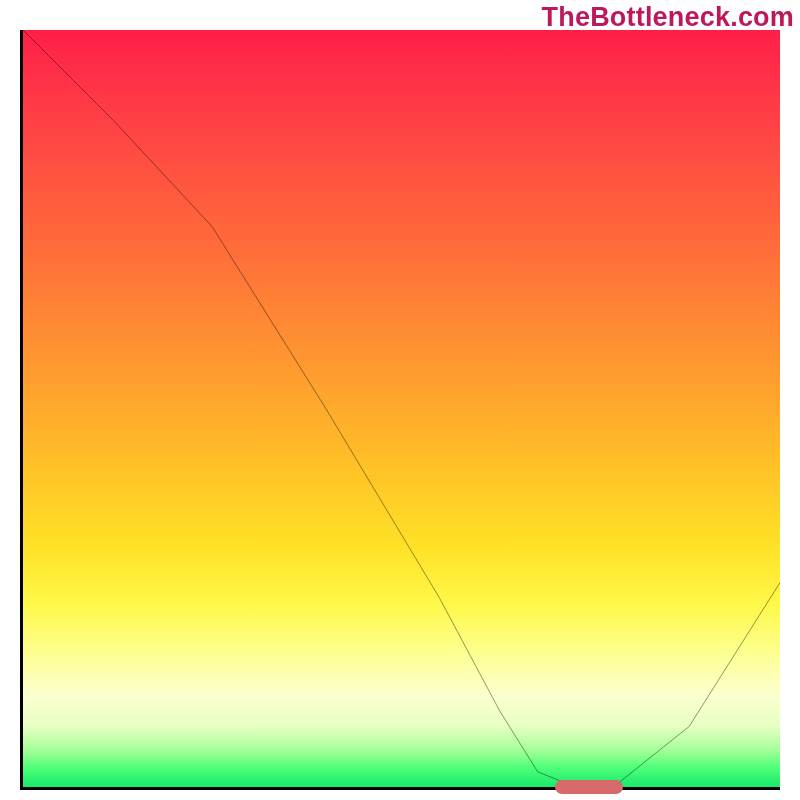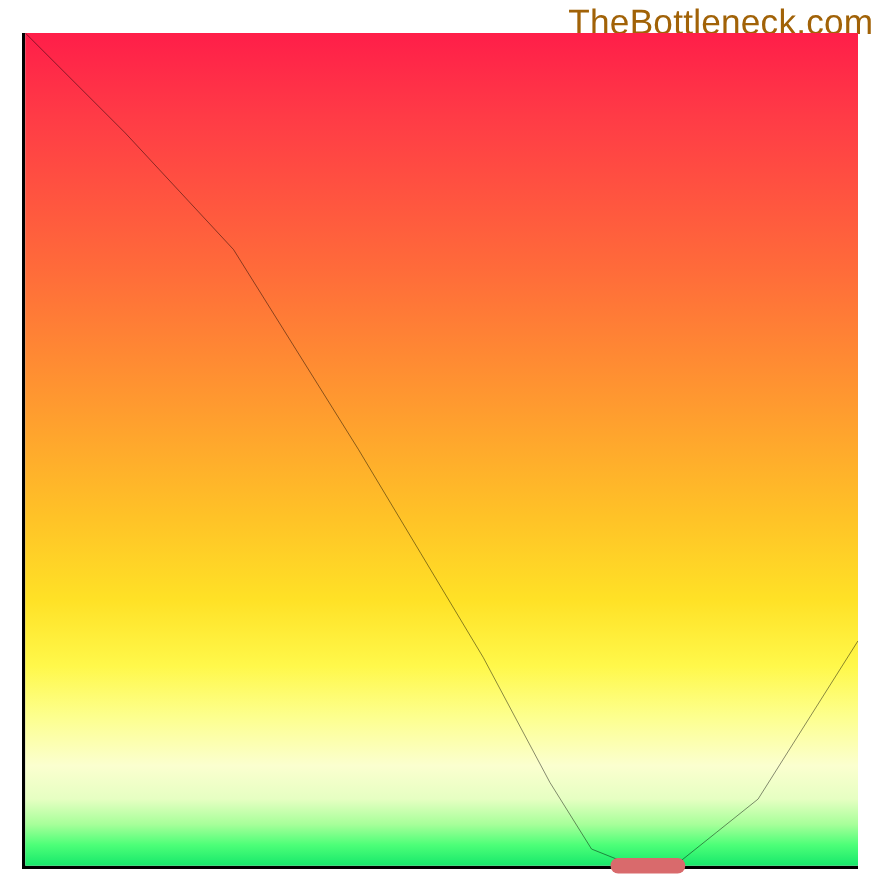--- a/index.html
+++ b/index.html
@@ -13,23 +13,23 @@
   }
   .canvas {
     position: relative;
     width: 800px;
     height: 800px;
   }
   .watermark {
     position: absolute;
     top: 2px;
     right: 6px;
-    font-size: 32px;
-    font-weight: normal;
-    color: #a16207;
+    font-size: 27px;
+    font-weight: bold;
+    color: #be185d;
     letter-spacing: 0.2px;
   }
   .plot-area {
     position: absolute;
     left: 20px;
     top: 30px;
     width: 760px;
     height: 760px;
     border-left: 3px solid #000;
     border-bottom: 3px solid #000;

